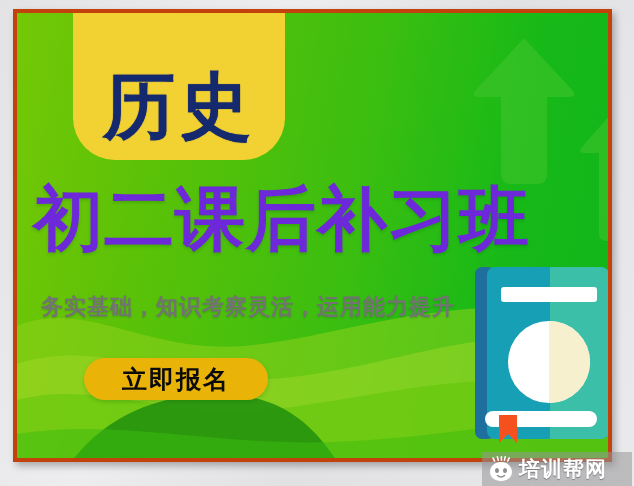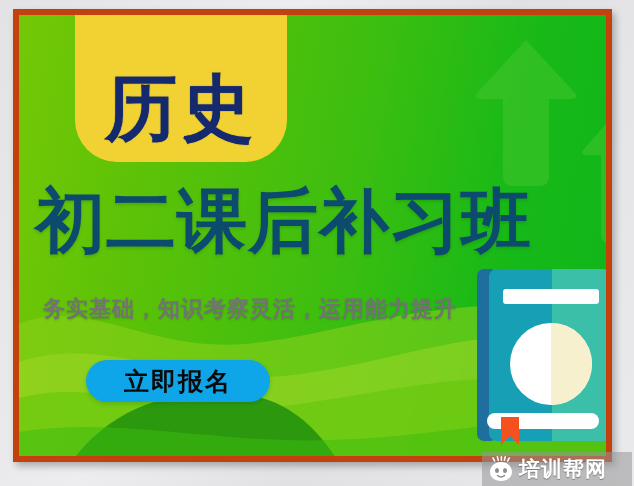--- a/index.html
+++ b/index.html
@@ -23,21 +23,21 @@
       radial-gradient(circle at 50% 5%,  rgba(0,0,0,.045) 0 9px, rgba(0,0,0,0) 10px),
       radial-gradient(circle at 8% 55%,  rgba(0,0,0,.04) 0 8px, rgba(0,0,0,0) 9px),
       linear-gradient(115deg,#e3e3e6 0%,#ededef 35%,#e1e1e4 60%,#eaeaec 100%);
   }
 
   
   #banner{
     position:absolute;
     left:13px; top:9px;
     width:599px; height:453px;
-    border:6px solid #c2410c;
+    border:4px solid #c2410c;
     box-sizing:border-box;
     overflow:hidden;
     box-shadow:3px 4px 7px rgba(0,0,0,.28);
   }
   #bg{
     position:absolute;inset:0;
     background:linear-gradient(100deg,#74c806 0%,#5dc207 22%,#3cbe10 55%,#16b918 80%,#12b51a 100%);
   }
   .arrow-svg{position:absolute;}
 
@@ -59,21 +59,21 @@
     padding-bottom:18px;
     text-shadow:0 0 1px #15296e;
     white-space:nowrap;
   }
 
   
   #headline{
     position:absolute;
     left:16px; top:171px;
     width:580px;
-    color:#0c4a6e;
+    color:#6d28d9;
     font-size:70px;
     font-weight:bold;
     line-height:1;
     letter-spacing:1px;
     white-space:nowrap;
     text-shadow:0 2px 3px rgba(0,90,0,.22);
   }
 
   
   #subtitle{
@@ -85,21 +85,21 @@
     letter-spacing:1px;
     white-space:nowrap;
     text-shadow:0 1px 2px rgba(0,80,0,.25);
   }
 
   
   #cta{
     position:absolute;
     left:67px; top:345px;
     width:184px; height:42px;
-    background:#0ea5e9;
+    background:#eab308;
     border-radius:21px;
     display:flex;align-items:center;justify-content:center;
     cursor:pointer;
     box-shadow:0 2px 4px rgba(0,70,0,.18);
   }
   #cta-text{
     color:#0a0a0a;
     font-size:25px;
     font-weight:bold;
     letter-spacing:2px;

